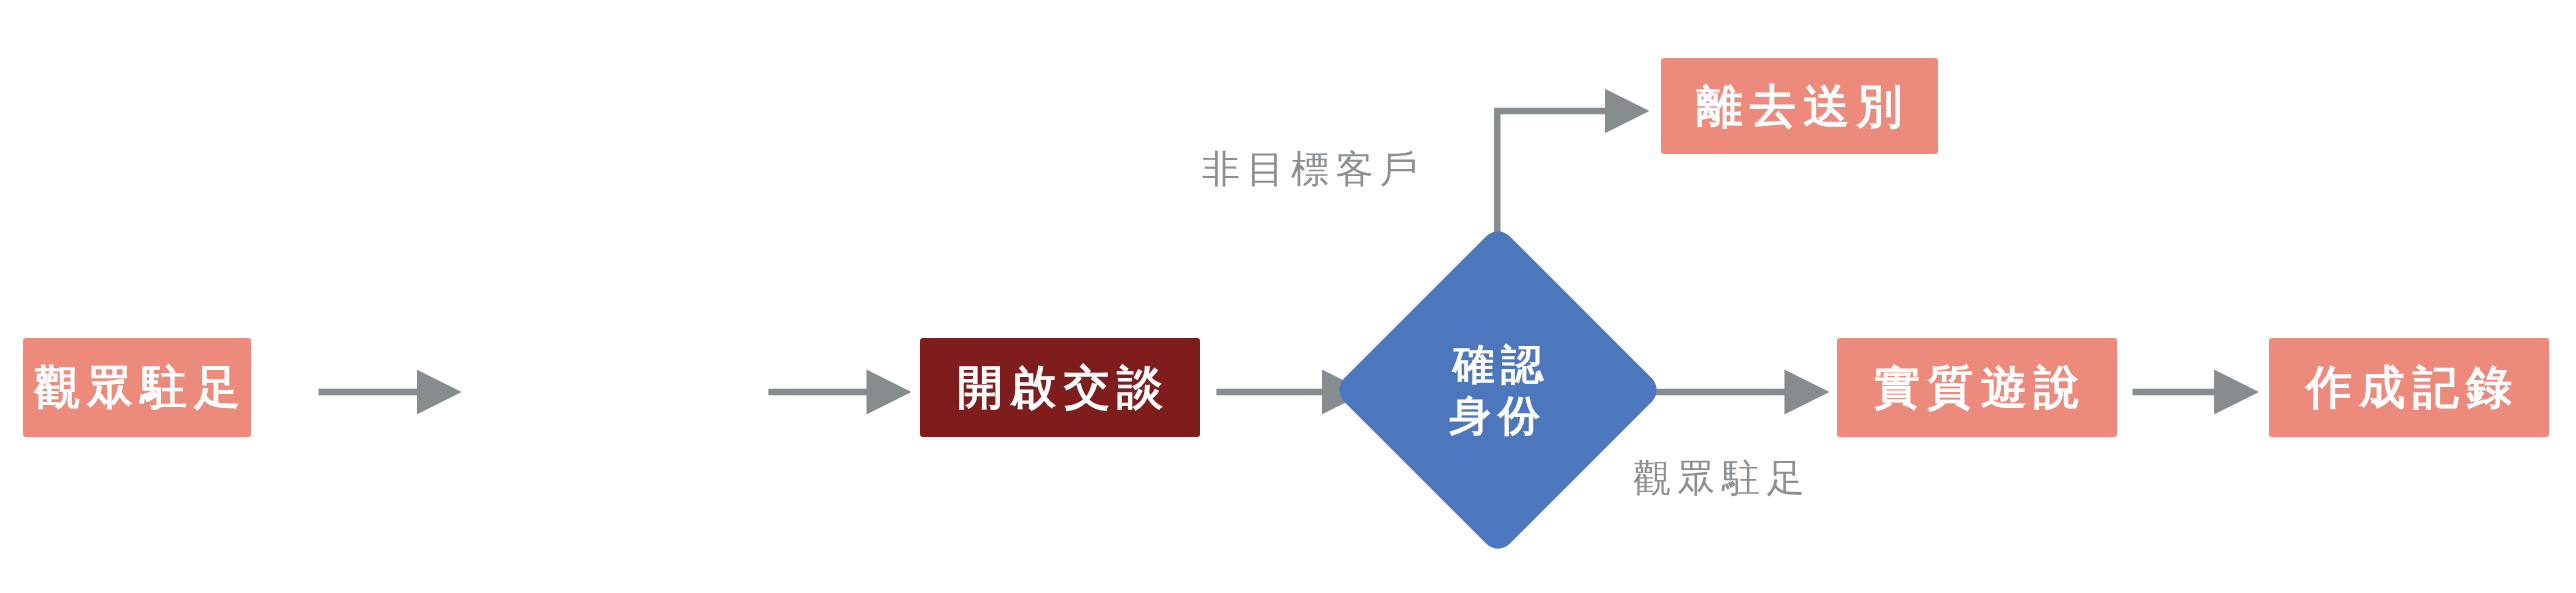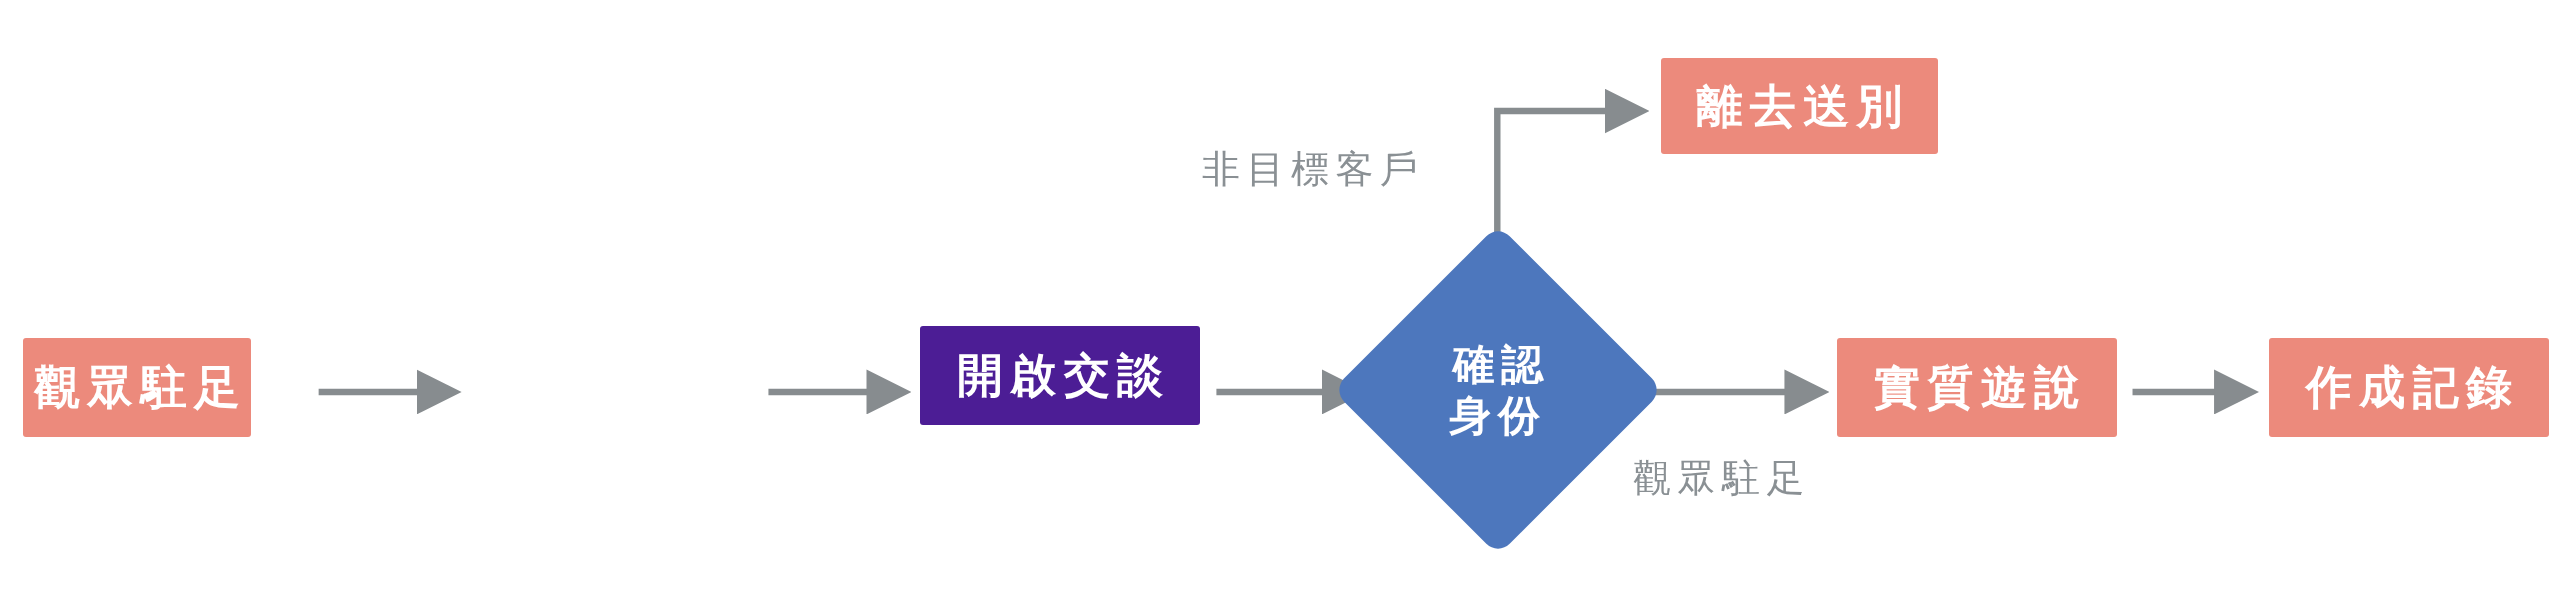--- a/index.html
+++ b/index.html
@@ -101,21 +101,21 @@
     <line x1="1800" y1="427" x2="1982" y2="427" stroke="#878c8f" stroke-width="7" marker-end="url(#arrowhead)"></line>
 
     <line x1="2322" y1="427" x2="2450" y2="427" stroke="#878c8f" stroke-width="7" marker-end="url(#arrowhead)"></line>
   </svg>
 
   <div class="node process" style="left:23px; top:338px; width:228px; height:99px; background:#ec8a7c;">
     <span>觀眾駐足</span>
   </div>
 
 
-  <div class="node process" style="left:920px; top:326px; width:280px; height:99px; background:#4c1d95;">
+  <div class="node process" style="left:920px; top:338px; width:280px; height:99px; background:#7f1d1d;">
     <span>開啟交談</span>
   </div>
 
   <div class="decision-wrap" style="left:1381px; top:273px; width:234px; height:234px;">
     <div class="decision-shape" style="background:#4d77bd;"></div>
     <div class="decision-label">確認
 身份</div>
   </div>
 
   <div class="node process" style="left:2269px; top:338px; width:280px; height:99px; background:#ec8a7c;">

